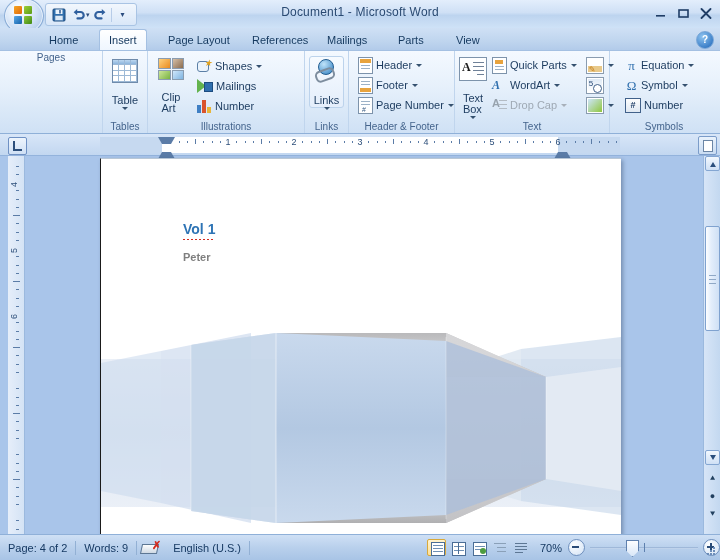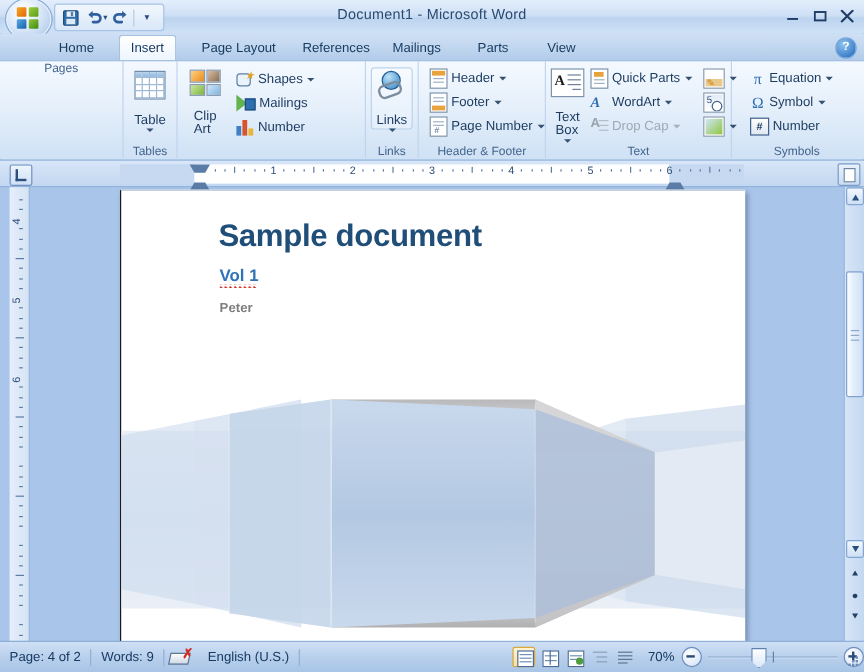--- a/index.html
+++ b/index.html
@@ -540,20 +540,21 @@
           <div class="sbtn">
             <span class="ico ico-chart">
                 <i class="b1"></i>
                 <i class="b2"></i>
                 <i class="b3"></i>
               </span>
             <span class="lbl">Number</span>
           </div>
         </div>
       </div>
+      <div class="rgroup-label">Illustrations</div>
     </div>
 
     <div class="rgroup" style="width:44px;">
       <div class="rgroup-body" style="justify-content:center;padding-top:5px;">
         <div class="bbtn framed" style="width:40px;height:52px;">
           <span class="ico ico-links">
               <i class="globe"></i>
               <i class="lk"></i>
             </span>
           <span class="cap">Links</span>
@@ -798,21 +799,20 @@
           <div class="vtick major" style="top: 323px;"></div>
           <div class="vtick" style="top: 331.25px;"></div>
           <div class="vtick" style="top: 339.5px;"></div>
           <div class="vtick" style="top: 347.75px;"></div>
           <div class="vtick" style="top: 364.25px;"></div>
           <div class="vtick" style="top: 372.5px;"></div>
         </div>
     </div>
 
     <div class="page">
-      <div class="doc-title">Sample document</div>
       <div class="doc-sub">
         <span>Vol 1</span>
         <span class="sq"></span>
       </div>
       <div class="doc-author">Peter</div>
 
       <div class="cover-art">
         <svg width="520" height="224" viewBox="0 0 520 224">
           <defs>
             <linearGradient id="gBlue" x1="0" y1="0" x2="0" y2="1">

